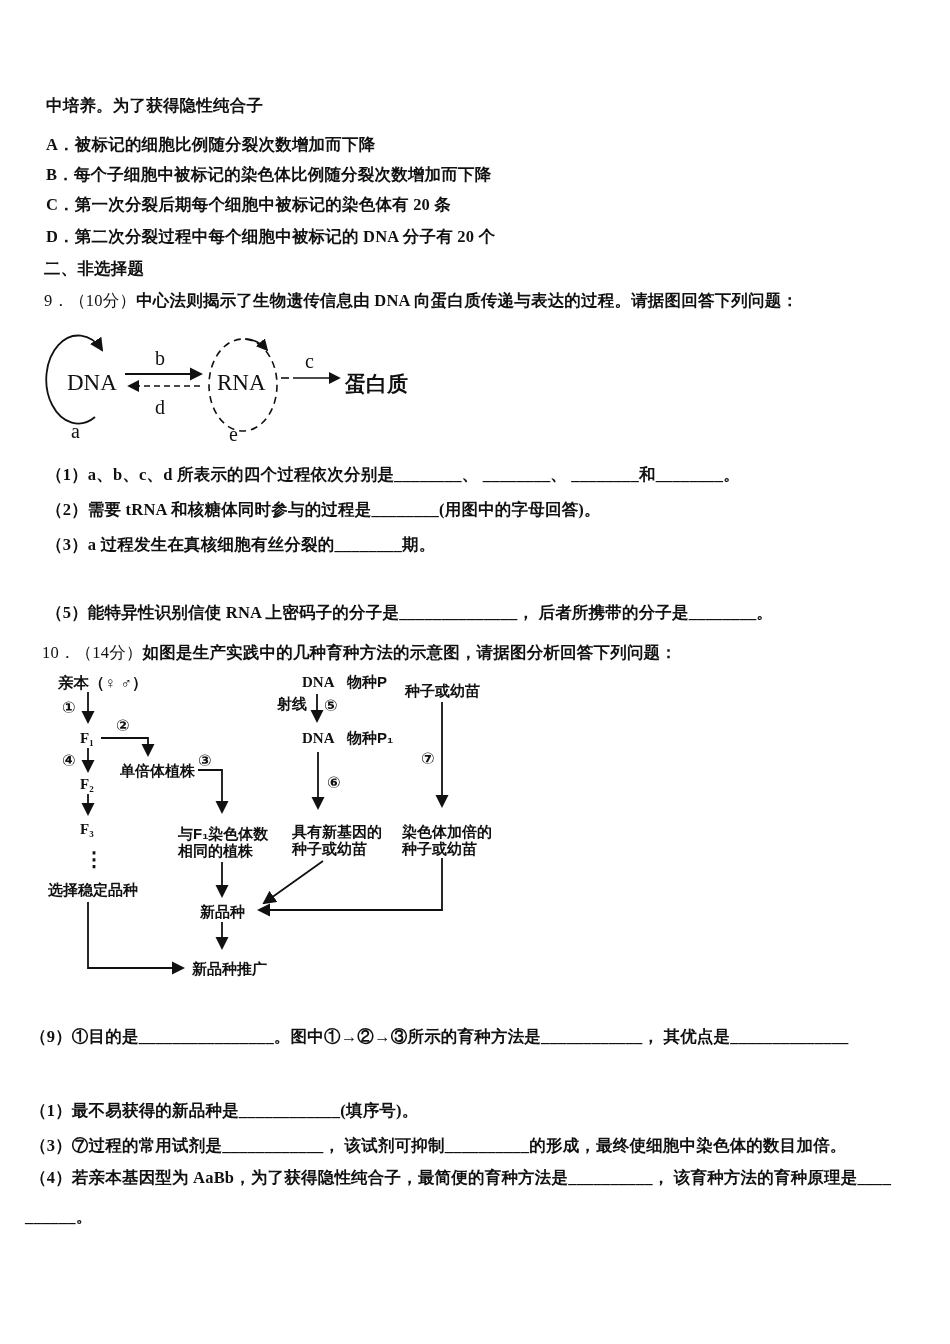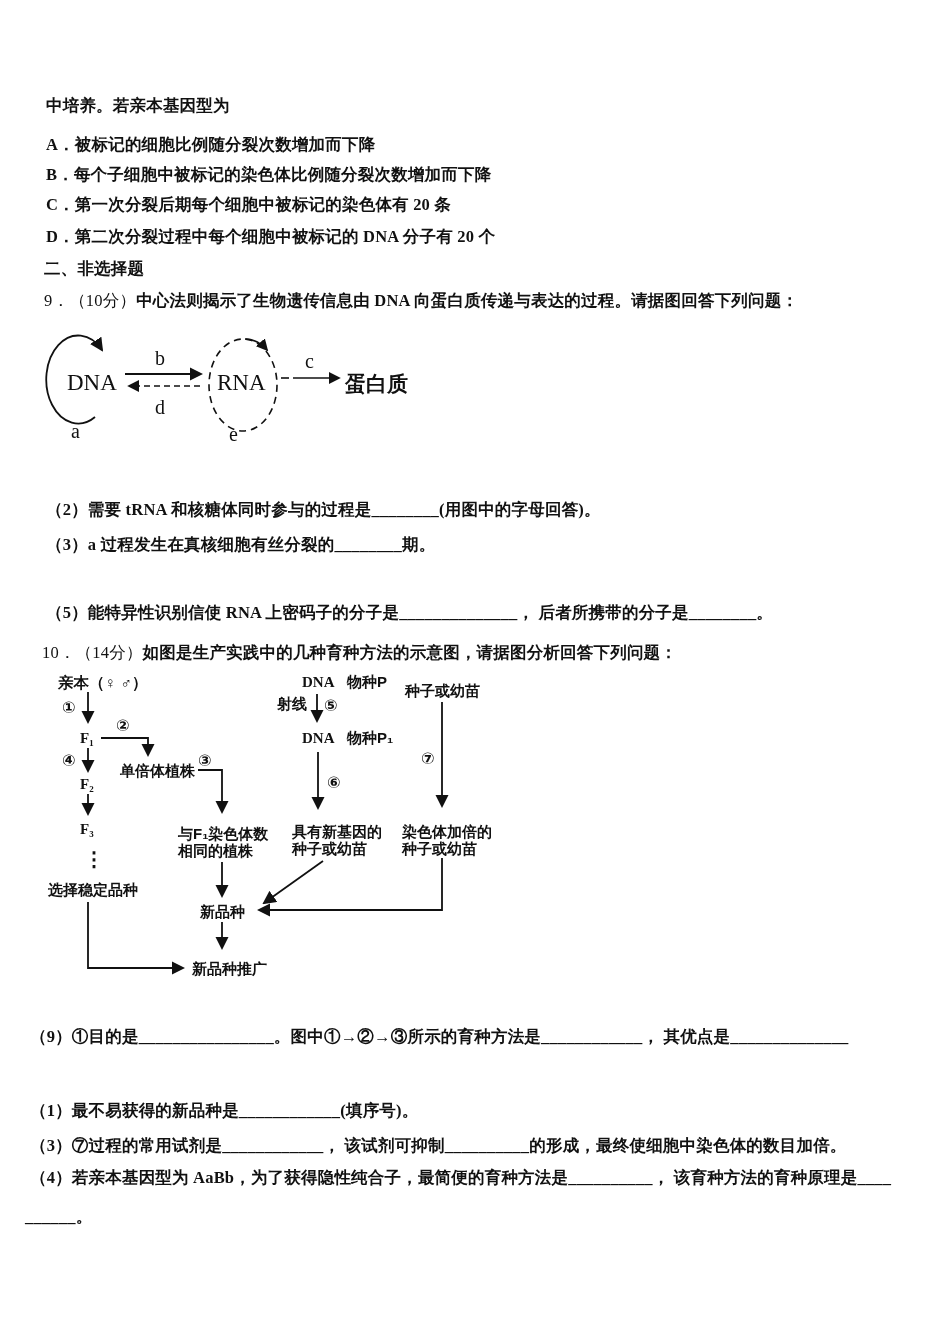--- a/index.html
+++ b/index.html
@@ -18,21 +18,21 @@
   svg text{fill:#111;}
   .svg-cjk{font-family:"Liberation Sans","DejaVu Sans",sans-serif;font-weight:700;}
   .svg-serif{font-family:"Liberation Serif","DejaVu Serif",serif;font-weight:700;}
   .svg-big{font-family:"Liberation Serif","DejaVu Serif",serif;font-weight:400;}
 </style>
 </head>
 <body>
 
 <div class="page">
 
-  <div class="line" style="top:95px">中培养。若亲本基因型为</div>
+  <div class="line" style="top:95px">中培养。为了获得隐性纯合子</div>
   <div class="line" style="top:164px">B．每个子细胞中被标记的染色体比例随分裂次数增加而下降</div>
   <div class="line" style="top:134px">A．被标记的细胞比例随分裂次数增加而下降</div>
   <div class="line" style="top:194px">C．第一次分裂后期每个细胞中被标记的染色体有 20 条</div>
   <div class="line" style="top:226px">D．第二次分裂过程中每个细胞中被标记的 DNA 分子有 20 个</div>
 
   <div class="line" style="top:258px;left:44px">二、非选择题</div>
 
   <div class="line" style="top:290px;left:44px"><span class="nm">9．</span><span class="nm">（10分）</span><span>中心法则揭示了生物遗传信息由 DNA 向蛋白质传递与表达的过程。请据图回答下列问题：</span></div>
 
   <svg style="position:absolute;left:45px;top:333px" width="400" height="118" viewBox="0 0 400 118">
@@ -65,20 +65,21 @@
     <text class="svg-big" x="184" y="108" font-size="20">e</text>
 
     <g stroke="#111" stroke-width="1.6">
       <line x1="236" y1="45" x2="244" y2="45"></line>
       <line x1="248" y1="45" x2="294" y2="45" marker-end="url(#ah)"></line>
     </g>
     <text class="svg-big" x="260" y="35" font-size="20">c</text>
     <text class="svg-cjk" x="300" y="58" font-size="21">蛋白质</text>
   </svg>
 
+  <div class="line" style="top:464px">（1）a、b、c、d 所表示的四个过程依次分别是________、 ________、 ________和________。</div>
   <div class="line" style="top:499px">（2）需要 tRNA 和核糖体同时参与的过程是________(用图中的字母回答)。</div>
   <div class="line" style="top:534px">（3）a 过程发生在真核细胞有丝分裂的________期。</div>
   <div class="line" style="top:602px">（5）能特异性识别信使 RNA 上密码子的分子是______________， 后者所携带的分子是________。</div>
 
   <div class="line" style="top:642px;left:42px"><span class="nm">10．</span><span class="nm">（14分）</span><span>如图是生产实践中的几种育种方法的示意图，请据图分析回答下列问题：</span></div>
 
   <svg style="position:absolute;left:45px;top:666px" width="460" height="330" viewBox="0 0 460 330">
 
     <text class="svg-cjk" x="13" y="22" font-size="15.5">亲本（♀ ♂）</text>
     <g stroke="#111" stroke-width="1.8">

